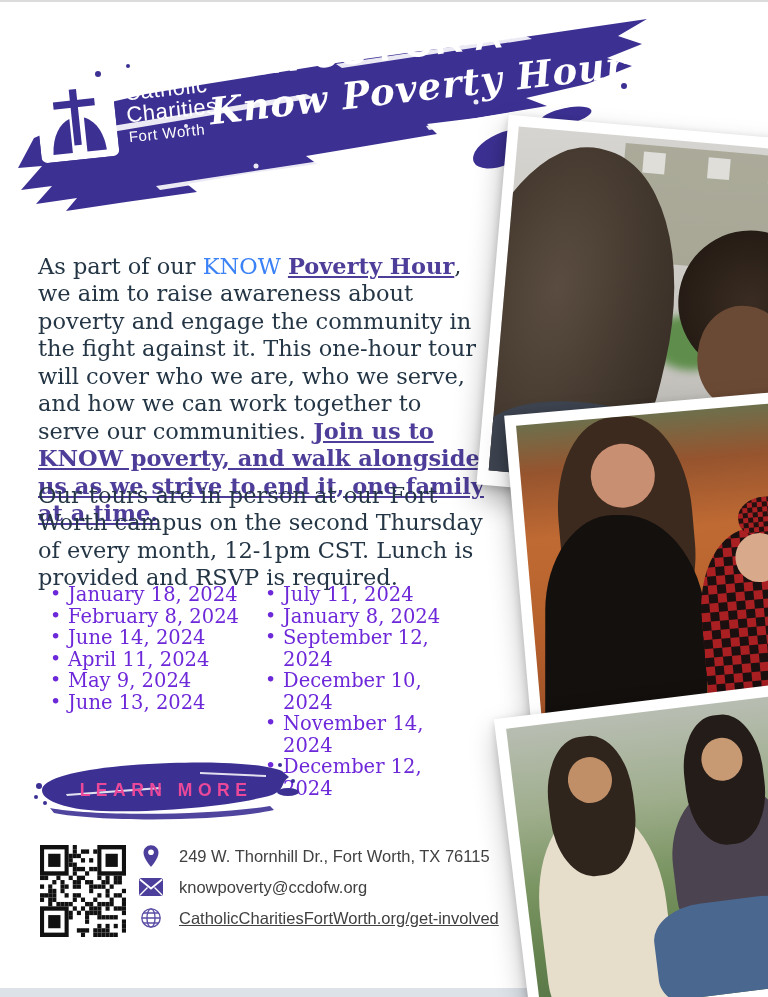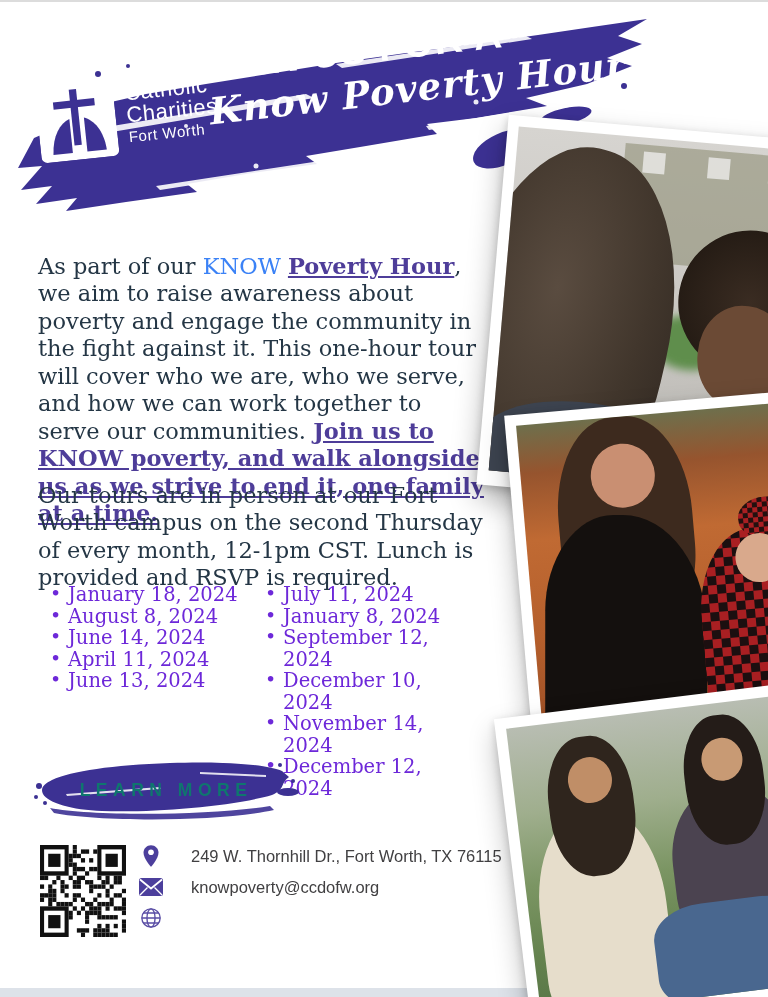--- a/index.html
+++ b/index.html
@@ -23,26 +23,26 @@
   .b-purple{font-weight:700;color:#4e3d99;text-decoration:underline;}
   .details{position:absolute;left:38px;top:459px;width:445px;font-size:22.5px;line-height:27.5px;color:#243645;}
   .dates{position:absolute;left:38px;top:584px;display:flex;color:#6d28d9;}
   .dates ul{list-style:none;margin:0;padding:0;width:215px;}
   .dates li{position:relative;padding-left:30px;font-size:19.5px;line-height:21.5px;}
   .dates li::before{content:"\2022";position:absolute;left:12px;top:-1px;font-size:19px;}
 
   
   .learn-more{position:absolute;left:30px;top:750px;width:272px;height:84px;cursor:pointer;}
   .learn-more svg{position:absolute;inset:0;width:100%;height:100%;}
-  .learn-label{position:absolute;left:50%;top:50%;transform:translate(-50%,-55%);color:#0f766e;font-family:"Liberation Sans",sans-serif;font-weight:700;font-size:17.5px;letter-spacing:5.5px;white-space:nowrap;}
+  .learn-label{position:absolute;left:50%;top:50%;transform:translate(-50%,-55%);color:#ec4899;font-family:"Liberation Sans",sans-serif;font-weight:700;font-size:17.5px;letter-spacing:5.5px;white-space:nowrap;}
 
   
   .qr{position:absolute;left:40px;top:845px;width:86px;height:92px;}
   .contact-rows{position:absolute;left:138px;top:843px;font-family:"Liberation Sans",sans-serif;color:#414042;}
-  .contact-row{display:flex;align-items:center;height:26px;margin-bottom:5px;gap:12px;}
+  .contact-row{display:flex;align-items:center;height:26px;margin-bottom:5px;}
   .contact-icon{width:26px;height:26px;flex:0 0 auto;display:flex;align-items:center;justify-content:center;margin-right:15px;}
   .contact-text{font-size:16.5px;}
   .contact-text.link{text-decoration:underline;color:#414042;}
   .bottom-strip{position:absolute;left:0;bottom:0;width:100%;height:9px;background:#dde2e9;}
 
   
   .polaroid{position:absolute;background:#fff;padding:11px 11px 15px 11px;box-shadow:0 14px 28px rgba(0,0,0,.28),0 3px 8px rgba(0,0,0,.18);}
   .pc{position:relative;width:100%;height:100%;overflow:hidden;}
   .photo1{left:492px;top:128px;width:300px;height:345px;transform:rotate(5deg);}
   .photo2{left:518px;top:402px;width:280px;height:305px;transform:rotate(-5deg);}
@@ -136,23 +136,24 @@
     <div class="script-title">Know Poverty Hour</div>
   </div>
 
   <p class="intro"><span>As part of our </span><span class="b-dark">KNOW</span><span> </span><span class="b-purple">Poverty Hour</span><span>, we aim to raise awareness about poverty and engage the community in the fight against it. This one-hour tour will cover who we are, who we serve, and how we can work together to serve our communities. </span><span class="b-purple">Join us to KNOW poverty, and walk alongside us as we strive to end it, one family at a time.</span></p>
 
   <p class="details">Our tours are in person at our Fort Worth campus on the second Thursday of every month, 12-1pm CST. Lunch is provided and RSVP is required.</p>
 
   <div class="dates">
     <ul>
         <li>January 18, 2024</li>
-        <li>August 8, 2024</li>
+        <li>February 8, 2024</li>
         <li>June 14, 2024</li>
         <li>April 11, 2024</li>
+        <li>May 9, 2024</li>
         <li>June 13, 2024</li>
       </ul>
     <ul>
         <li>July 11, 2024</li>
         <li>January 8, 2024</li>
         <li>September 12, 2024</li>
         <li>December 10, 2024</li>
         <li>November 14, 2024</li>
         <li>December 12, 2024</li>
       </ul>
@@ -347,20 +348,21 @@
     <div class="contact-row">
       <span class="contact-icon">
         <svg width="22" height="22" viewBox="0 0 24 24">
           <g fill="none" stroke="#5a4ea5" stroke-width="1.5">
             <circle cx="12" cy="12" r="10"></circle>
             <ellipse cx="12" cy="12" rx="4.4" ry="10"></ellipse>
             <path d="M2,12 H22 M3.5,6.5 H20.5 M3.5,17.5 H20.5"></path>
           </g>
         </svg>
       </span>
+      <span class="contact-text link">CatholicCharitiesFortWorth.org/get-involved</span>
     </div>
   </div>
 
   <div class="bottom-strip"></div>
 
   <div class="polaroid photo1">
     <div class="pc">
       <div class="p1-bldg">
         <div class="p1-win" style="left:10%;"></div>
         <div class="p1-win" style="left:45%;"></div>

